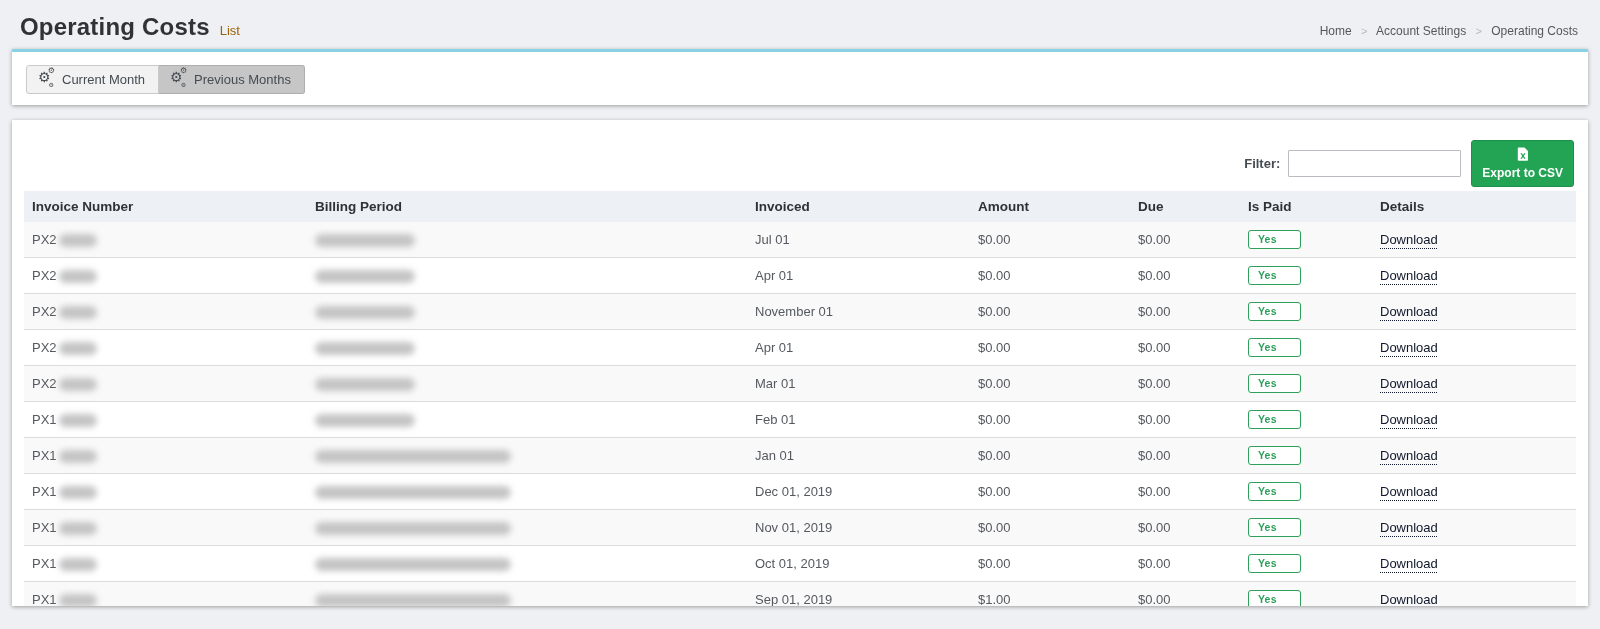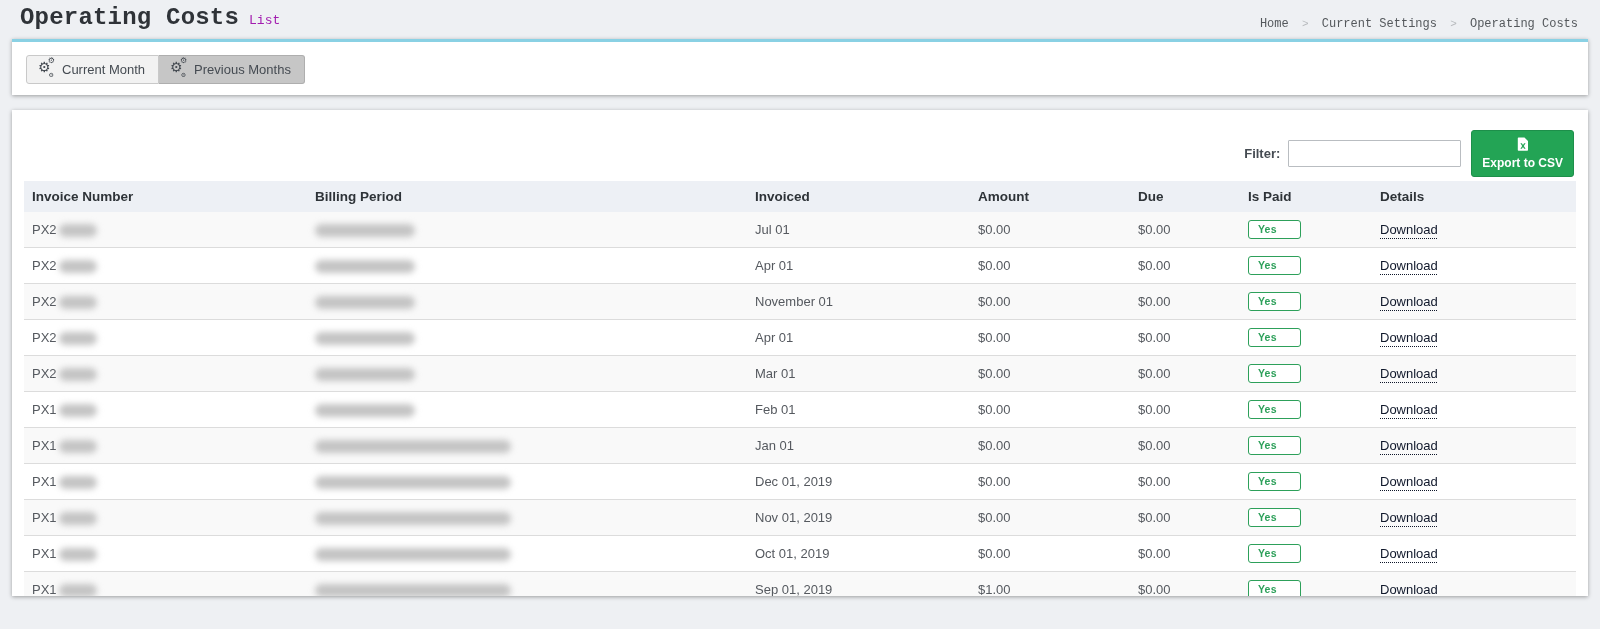--- a/index.html
+++ b/index.html
@@ -6,27 +6,26 @@
   html,body {
     margin:0; padding:0;
     width:1600px; height:629px;
     overflow:hidden;
     background:#eef0f3;
     font-family:"Liberation Sans", sans-serif;
     color:#55595f;
   }
   
   .page-header {
-    display:flex; align-items:flex-end; justify-content:space-between;
-    padding:4px 22px 8px 20px;
-    font-family:Liberation Mono, monospace;
+    display:flex; align-items:center; justify-content:space-between;
+    padding:13px 22px 8px 20px;
   }
   .title-wrap { display:flex; align-items:baseline; gap:10px; }
   .page-title { font-size:24px; font-weight:600; color:#2f3338; letter-spacing:.2px; }
-  .page-subtitle { font-size:13px; color:#a21caf; }
+  .page-subtitle { font-size:13px; color:#a16207; }
   .breadcrumb { font-size:12px; color:#54585c; padding-top:8px; white-space:nowrap; }
   .breadcrumb .crumb { color:#54585c; cursor:pointer; }
   .breadcrumb .sep { color:#b7babd; margin:0 6px; font-size:11px; }
   
   .panel {
     background:#fff;
     margin:0 12px;
     box-shadow:0 1px 4px rgba(0,0,0,.35);
   }
   .panel-toolbar {
@@ -129,21 +128,21 @@
 <body>
 
 <div class="page-header">
   <div class="title-wrap">
     <span class="page-title">Operating Costs</span>
     <span class="page-subtitle">List</span>
   </div>
   <div class="breadcrumb">
     <span class="crumb">Home</span>
     <span class="sep">&gt;</span>
-    <span class="crumb">Current Settings</span>
+    <span class="crumb">Account Settings</span>
     <span class="sep">&gt;</span>
     <span class="crumb">Operating Costs</span>
   </div>
 </div>
 
 <div class="panel panel-toolbar">
   <div class="btn-group">
     <button class="tool-btn">
       <span class="cogs">
         <span class="gear-big">⚙</span>

